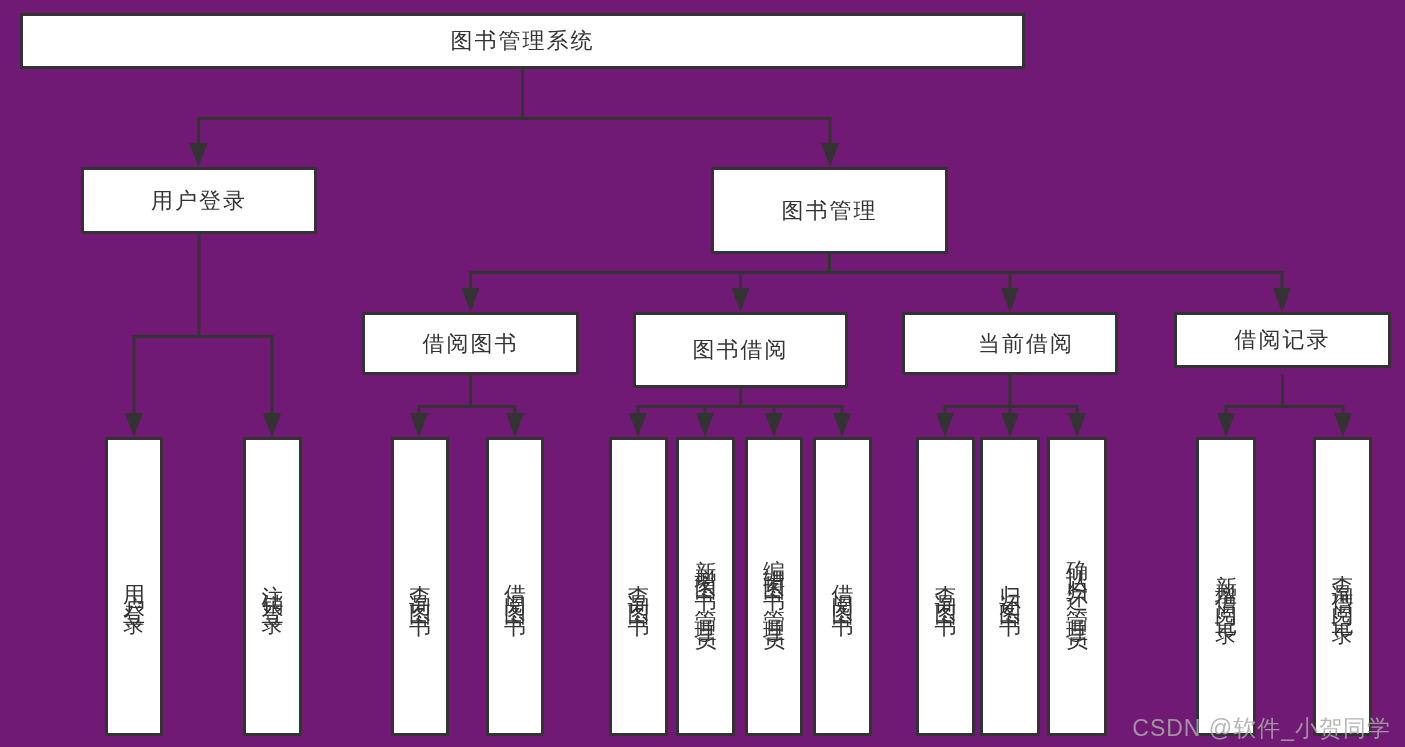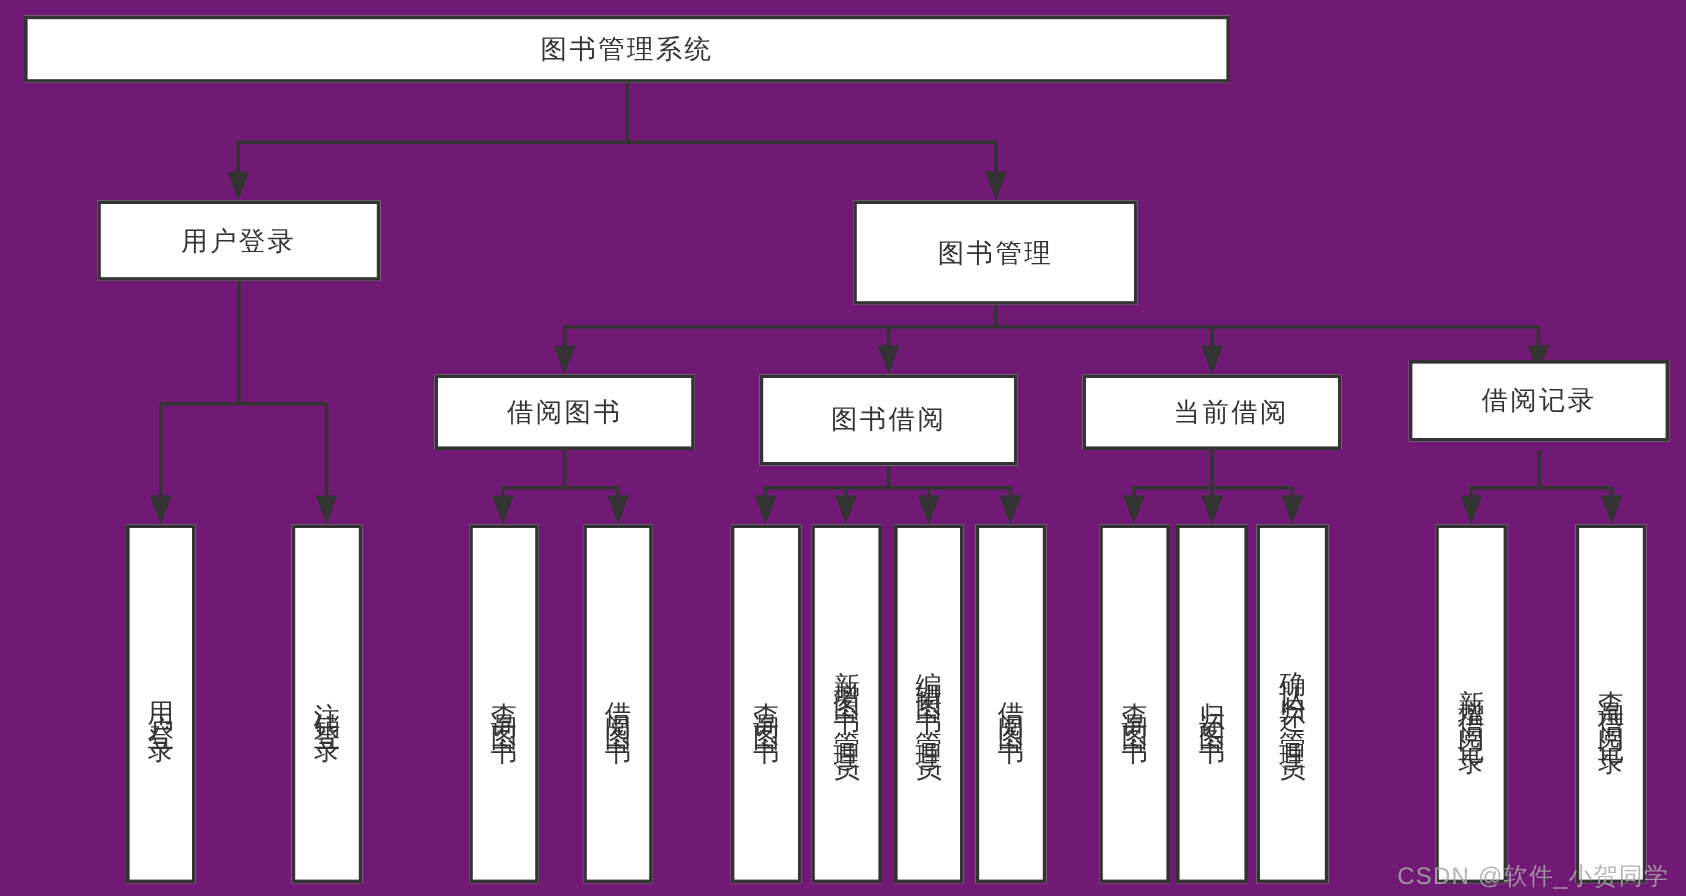--- a/index.html
+++ b/index.html
@@ -18,21 +18,21 @@
   }
   .leaf {
     position:absolute; box-sizing:border-box; top:437px; height:299px;
     border:3px solid #333333; background:#ffffff;
     writing-mode:vertical-lr; text-orientation:mixed;
     display:flex; align-items:center; justify-content:center;
     font-size:22px; color:#333333; letter-spacing:10px; line-height:1;
   }
   .watermark {
     position:absolute; right:14px; bottom:3px; z-index:5;
-    font-size:20px; color:rgba(168,168,168,0.85); letter-spacing:1px;
+    font-size:23px; color:rgba(168,168,168,0.85); letter-spacing:1px;
   }
 </style>
 </head>
 <body>
 
 <div class="canvas">
 
   <svg class="connector-svg" viewBox="0 0 1405 747" xmlns="http://www.w3.org/2000/svg">
     <g>
       <path class="line" d="M522.5 68 V120 M197 118.5 H831.5 M198.5 118.5 V150 M830 118.5 V150"></path>
@@ -81,21 +81,21 @@
   <div class="node" style="left:81px; top:167px; width:236px; height:67px;">用户登录</div>
 
   <div class="node" style="left:711px; top:167px; width:237px; height:87px;">图书管理</div>
 
   <div class="node" style="left:362px; top:312px; width:217px; height:63px;">借阅图书</div>
 
   <div class="node" style="left:633px; top:312px; width:215px; height:76px;">图书借阅</div>
 
   <div class="node" style="left:902px; top:312px; width:216px; height:63px;padding-left:32px;">当前借阅</div>
 
-  <div class="node" style="left:1174px; top:300px; width:217px; height:68px;">借阅记录</div>
+  <div class="node" style="left:1174px; top:312px; width:217px; height:56px;">借阅记录</div>
 
   <div class="leaf" style="left:105px; width:58px;">用户登录</div>
 
   <div class="leaf" style="left:243px; width:59px;">注销登录</div>
 
   <div class="leaf" style="left:391px; width:58px;">查询图书</div>
 
   <div class="leaf" style="left:486px; width:58px;">借阅图书</div>
 
   <div class="leaf" style="left:609px; width:59px;">查询图书</div>

